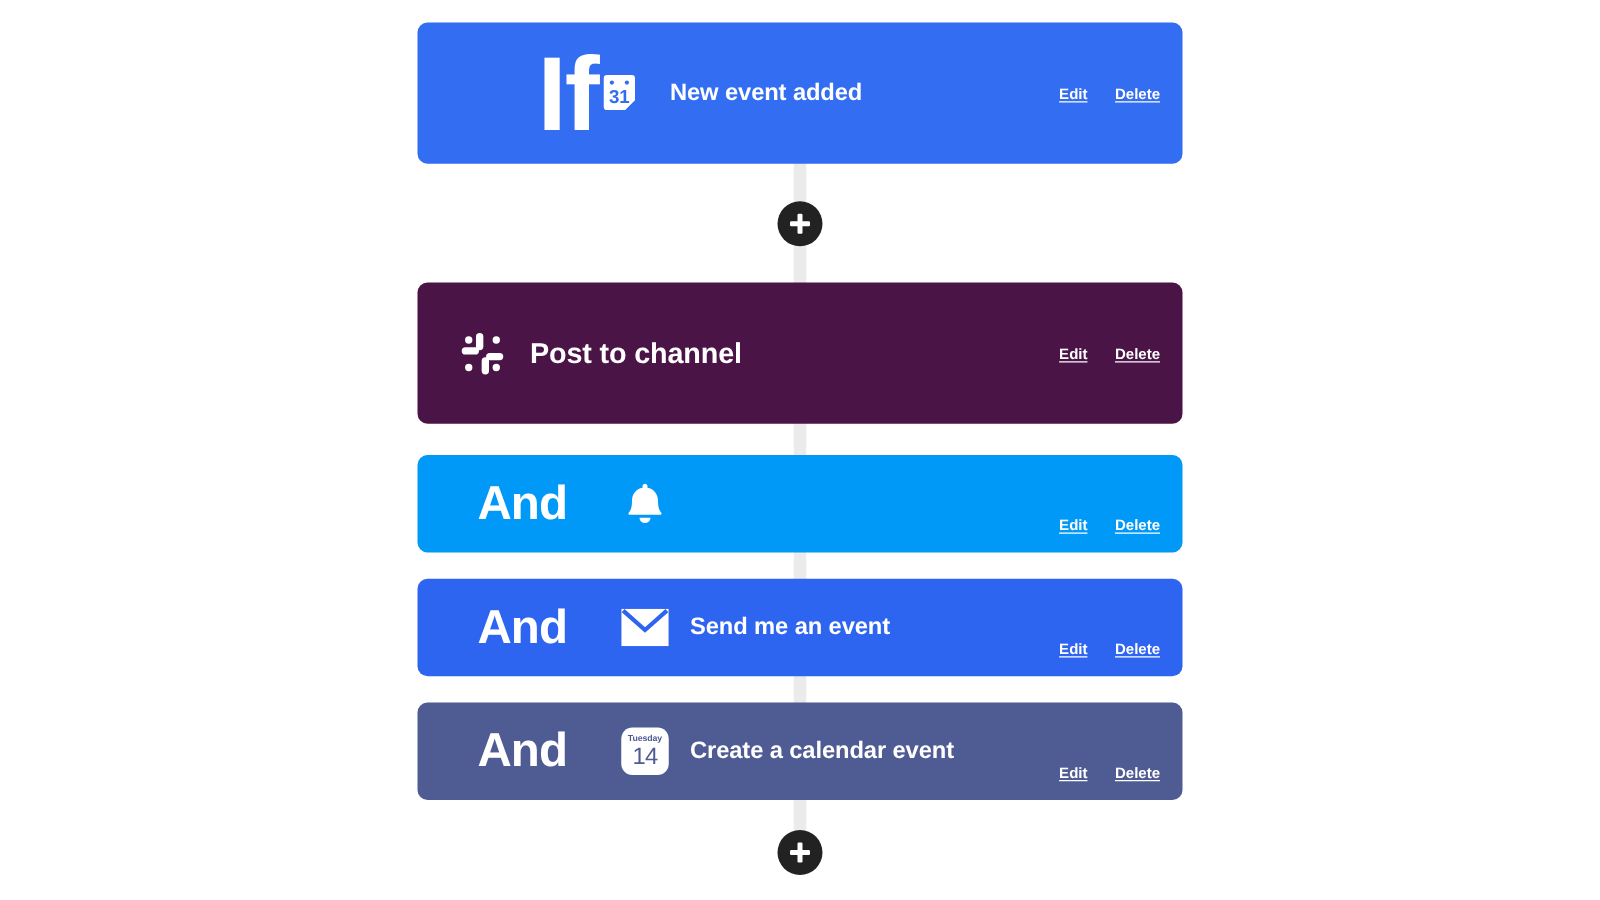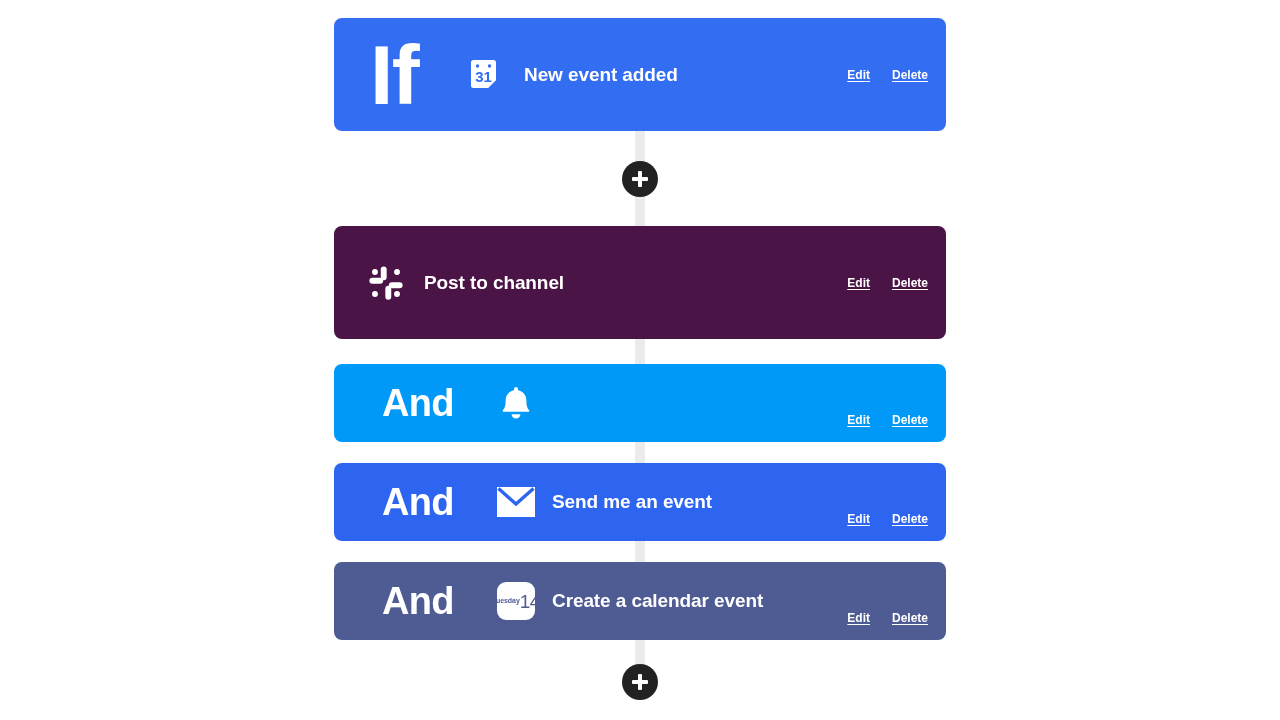--- a/index.html
+++ b/index.html
@@ -50,21 +50,22 @@
     display: flex;
     align-items: center;
     overflow: visible;
   }
 
   
   .card-if {
     margin-top: 18px;
     height: 113px;
     background: #336DF2;
-    padding-left: 36px;
+    padding-left: 48px;
+    text-align: right;
   }
   
   .card-then {
     margin-top: 95px;
     height: 113px;
     background: #4A1447;
     padding-left: 32px;
   }
   
   .card-and {
@@ -102,21 +103,21 @@
   
   .action-label {
     font-size: 19px;
     font-weight: 700;
     line-height: 1.15;
     letter-spacing: -0.005em;
     color: #ffffff;
     max-width: 310px;
   }
   .card-if .action-label { font-size: 19px; }
-  .card-then .action-label { font-size: 19px; max-width: 260px; }
+  .card-then .action-label { font-size: 23px; max-width: 260px; }
 
   
   .card-actions {
     position: absolute;
     right: 18px;
     display: flex;
     gap: 22px;
     align-items: center;
   }
   .card-if .card-actions,
@@ -156,21 +157,21 @@
     border-radius: 1px;
   }
   .plus-glyph-h { width: 16px; height: 3.5px; }
   .plus-glyph-v { width: 3.5px; height: 16px; }
   
   .ioscal {
     width: 38px; height: 38px;
     background: #ffffff;
     border-radius: 9px;
     display: flex;
-    flex-direction: row;
+    flex-direction: column;
     align-items: center;
     justify-content: center;
     line-height: 1;
   }
   .ioscal-dow {
     font-size: 7px;
     font-weight: 600;
     color: #4F5B93;
     letter-spacing: -0.01em;
     margin-bottom: 1px;

